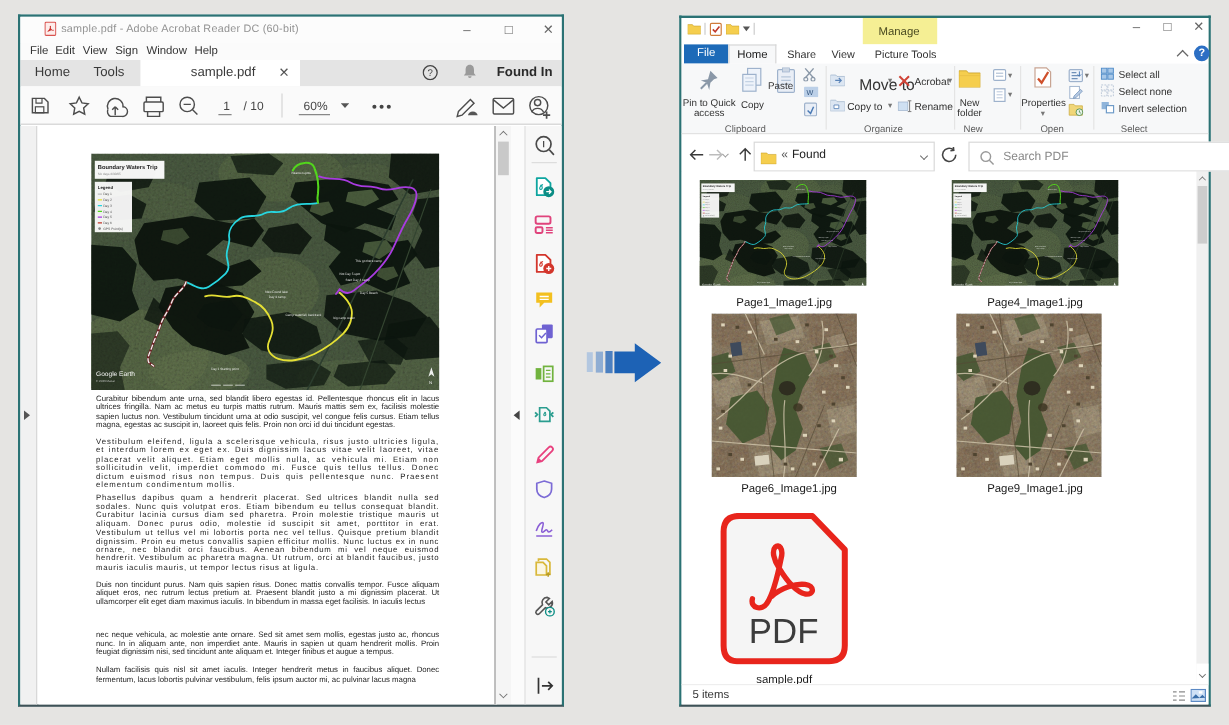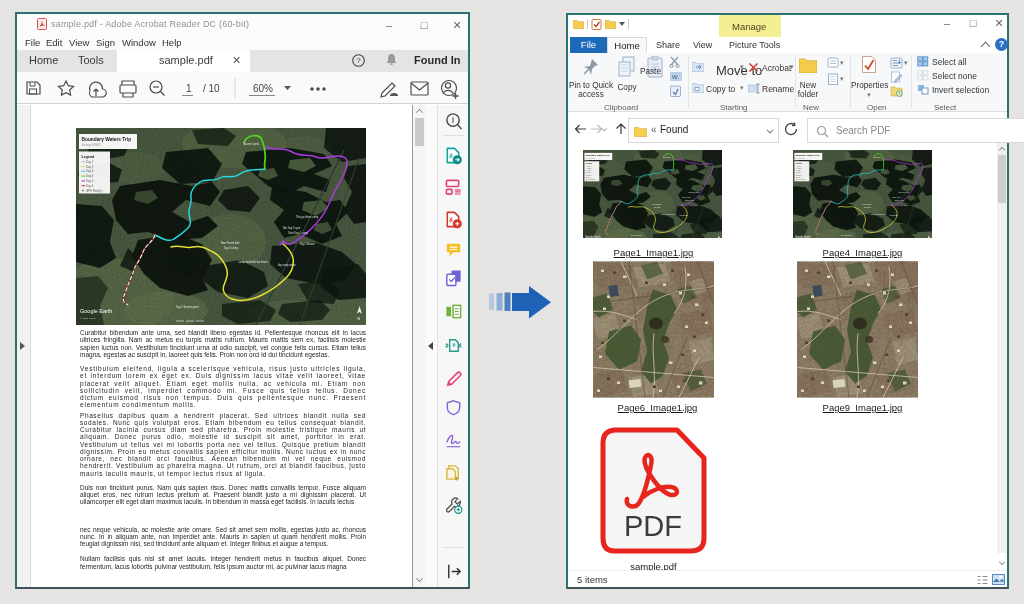--- a/index.html
+++ b/index.html
@@ -25,21 +25,21 @@
 
 #expl { position:absolute; left:566px; top:13px; width:443px; height:576px; background:#fff; border:2px solid #2b7274; border-bottom-color:#3e5257; }
 #ex-title { position:absolute; left:0; top:0; width:100%; height:22px; background:#fff; }
 #ex-tabs { position:absolute; left:0; top:22px; width:100%; height:16px; background:#fff; font-size:9.5px; }
 #ex-ribbon { position:absolute; left:0; top:38px; width:100%; height:59px; background:#f7f8f9; border-bottom:1px solid #dcdcdc; font-size:8.2px; color:#333; }
 #ex-nav { position:absolute; left:0; top:97px; width:100%; height:31px; background:#fff; }
 #ex-files { position:absolute; left:0; top:128px; width:429px; height:427px; background:#fff; }
 #ex-scroll { position:absolute; left:429px; top:128px; width:10px; height:427px; background:#f0f0f0; }
 #ex-status { position:absolute; left:0; top:555px; width:100%; height:17px; background:#fff; border-top:1px solid #eee; }
 .thumb { position:absolute; }
-.flabel { position:absolute; font-size:9.5px; color:#1a1a1a; text-align:center;text-decoration:underline; }
+.flabel { position:absolute; font-size:9.5px; color:#1a1a1a; text-align:center; }
 .grplabel { position:absolute; color:#5d5d5d; font-size:8px; }
 .gdiv { position:absolute; top:2px; width:1px; height:53px; background:#e4e4e4; }
 </style>
 </head>
 <body>
 <svg width="0" height="0" style="position:absolute">
 <defs>
 <filter id="nz" x="0" y="0" width="100%" height="100%">
         <feTurbulence type="fractalNoise" baseFrequency="0.5" numOctaves="3" seed="7"></feTurbulence>
         <feColorMatrix type="saturate" values="0.12"></feColorMatrix>
@@ -510,21 +510,21 @@
     <svg class="abs" style="left:180px;top:9px" width="11" height="11" viewBox="0 0 11 11">
         <path d="M1.5 1.5 L9.5 9.5 M9.5 1.5 L1.5 9.5" stroke="#d04437" stroke-width="1.7"></path>
       </svg>
     <span class="abs" style="left:194px;top:10px;font-size:8.5px">Acrobat</span>
       <span class="abs" style="left:222px;top:10px;color:#777;font-size:7px">▾</span>
     <svg class="abs" style="left:180px;top:30px" width="12" height="11" viewBox="0 0 12 11">
         <rect x="0.5" y="2" width="8" height="7" fill="#cfe0f2" stroke="#9eb2cc" stroke-width=".6"></rect>
         <path d="M10 1 v9 m-1.5 -9 h3 m-3 9 h3" stroke="#777" stroke-width=".8"></path>
       </svg>
     <span class="abs" style="left:194px;top:31px;font-size:8.5px">Rename</span>
-    <div class="grplabel" style="left:152px;top:50px">Starting</div>
+    <div class="grplabel" style="left:152px;top:50px">Organize</div>
     <div class="gdiv" style="left:227px"></div>
 
     <svg class="abs" style="left:231px;top:4px" width="18" height="16" viewBox="0 0 18 16">
         <path d="M0 2 h6.5 l1.5 1.8 h10 v12.2 h-18 z" fill="#f5ce4e" stroke="#caa32c" stroke-width=".7"></path>
         <path d="M0 6 h18" stroke="#e8bf45" stroke-width=".7"></path>
       </svg>
     <div class="abs" style="left:224px;top:28px;width:32px;text-align:center;line-height:9px">New<br>folder</div>
     <svg class="abs" style="left:259px;top:4px" width="12" height="11" viewBox="0 0 12 11">
         <rect x="1" y="1" width="10" height="9" rx="1" fill="#fff" stroke="#9eb2cc"></rect>
         <path d="M3 4 h6 M3 6.5 h6" stroke="#9eb2cc" stroke-width=".8"></path>

